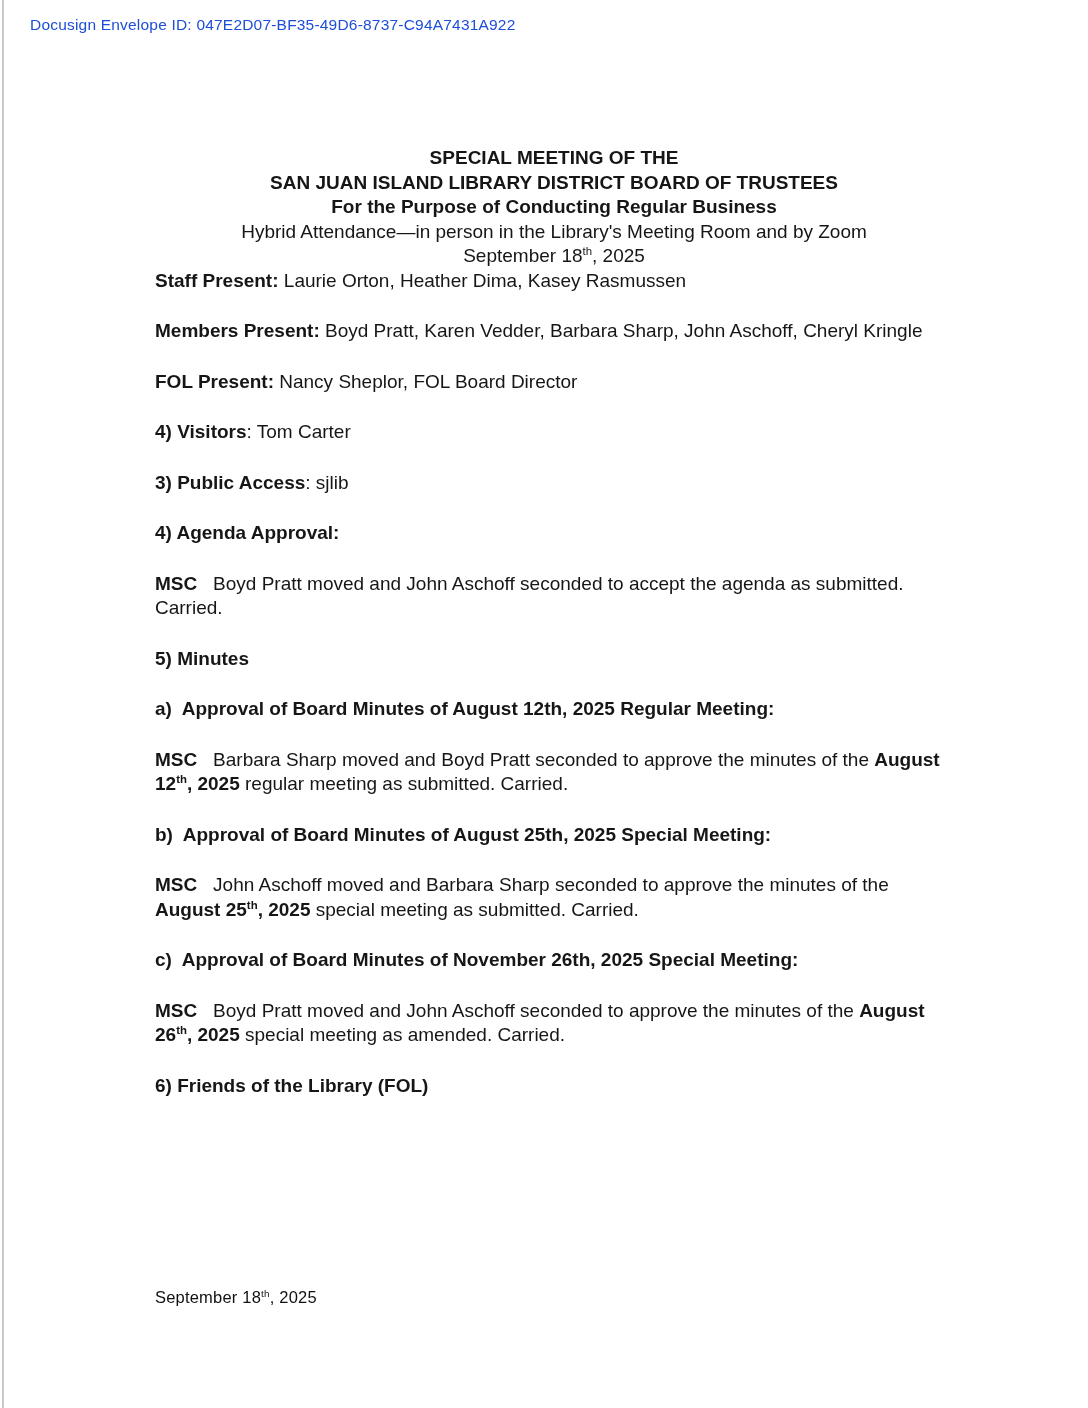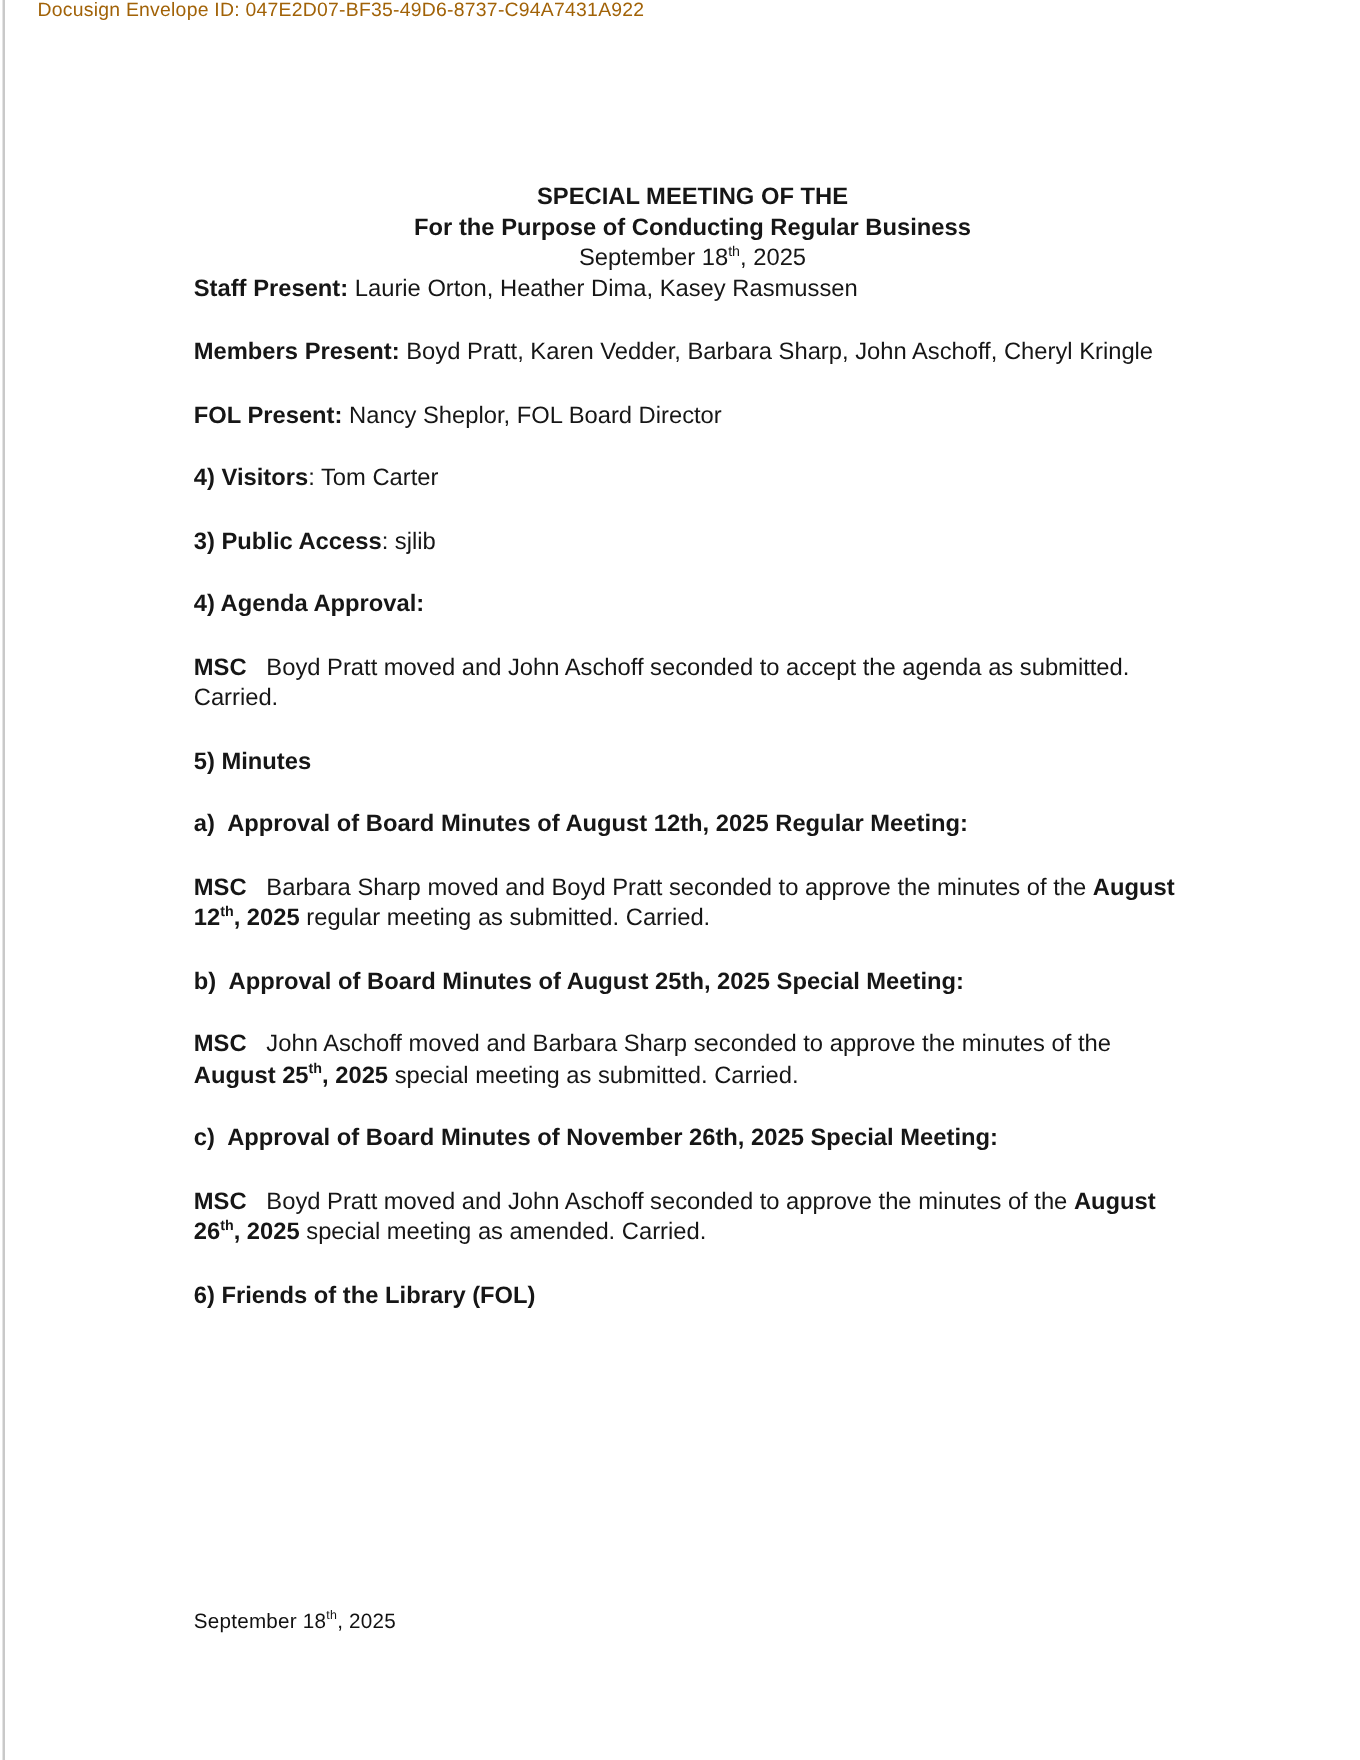--- a/index.html
+++ b/index.html
@@ -19,24 +19,24 @@
   .scan-edge-line {
     position: absolute;
     left: 2px;
     top: 0;
     width: 2px;
     height: 1408px;
     background: #c9c9c9;
   }
   .envelope-id {
     position: absolute;
-    top: 0;
+    top: 16px;
     left: 30px;
     font-size: 15.5px;
-    color: #a16207;
+    color: #1d4ed8;
     letter-spacing: 0.2px;
   }
   .content {
     position: absolute;
     top: 146px;
     left: 155px;
     width: 798px;
   }
   .title-block {
     text-align: center;
@@ -73,21 +73,23 @@
 <body>
 
 <div class="page">
   <div class="scan-edge-line"></div>
 
   <div class="envelope-id">Docusign Envelope ID: 047E2D07-BF35-49D6-8737-C94A7431A922</div>
 
   <div class="content">
     <div class="title-block">
         <div class="title-line"><span class="b">SPECIAL MEETING OF THE</span></div>
+        <div class="title-line"><span class="b">SAN JUAN ISLAND LIBRARY DISTRICT BOARD OF TRUSTEES</span></div>
         <div class="title-line"><span class="b">For the Purpose of Conducting Regular Business</span></div>
+        <div class="title-line"><span>Hybrid Attendance—in person in the Library's Meeting Room and by Zoom</span></div>
         <div class="title-line"><span>September 18</span><sup>th</sup><span>, 2025</span></div>
       </div>
     <div class="body-text">
         <p><span class="b">Staff Present:</span><span> Laurie Orton, Heather Dima, Kasey Rasmussen</span></p>
         <p><span class="b">Members Present:</span><span> Boyd Pratt, Karen Vedder, Barbara Sharp, John Aschoff, Cheryl Kringle</span></p>
         <p><span class="b">FOL Present:</span><span> Nancy Sheplor, FOL Board Director</span></p>
         <p><span class="b">4) Visitors</span><span>: Tom Carter</span></p>
         <p><span class="b">3) Public Access</span><span>: sjlib</span></p>
         <p><span class="b">4) Agenda Approval:</span></p>
         <p class="indent-1"><span class="b">MSC</span><span>   Boyd Pratt moved and John Aschoff seconded to accept the agenda as submitted. Carried.</span></p>

